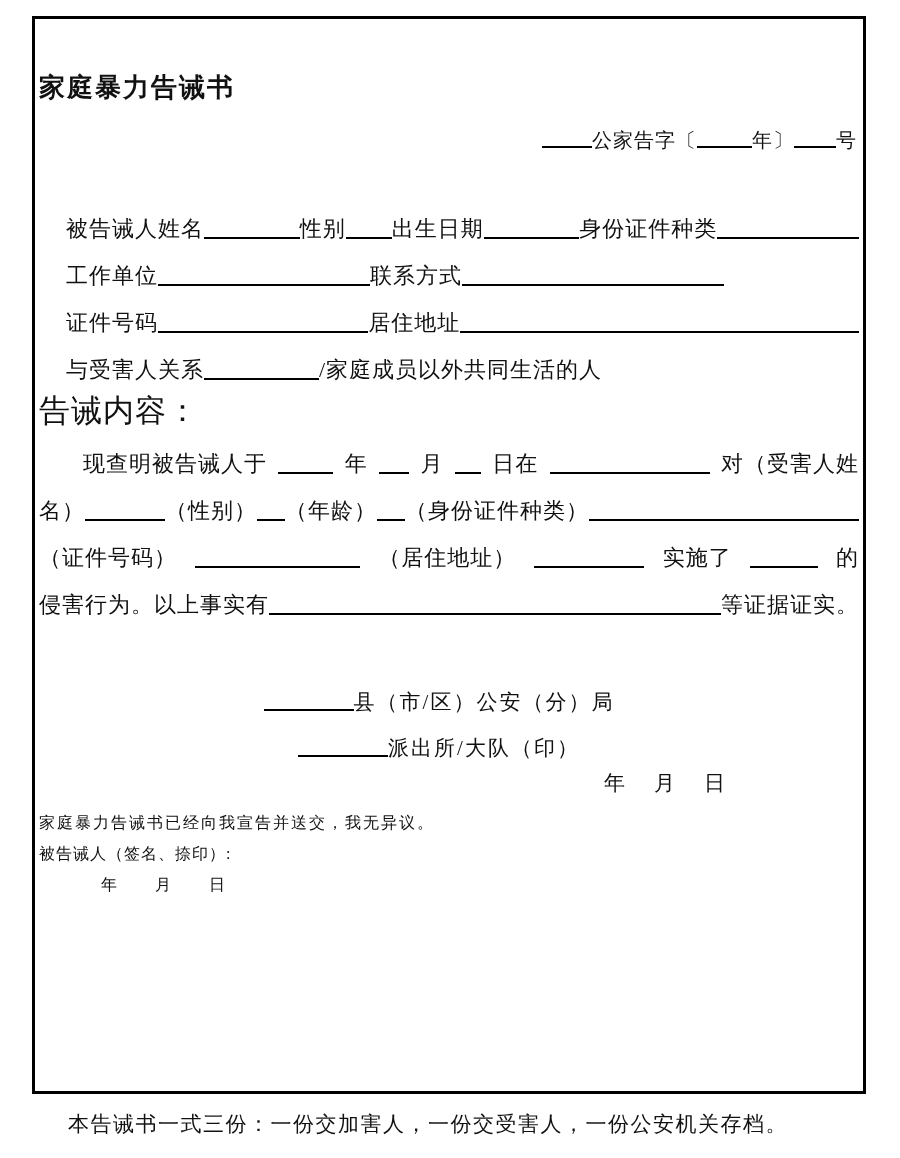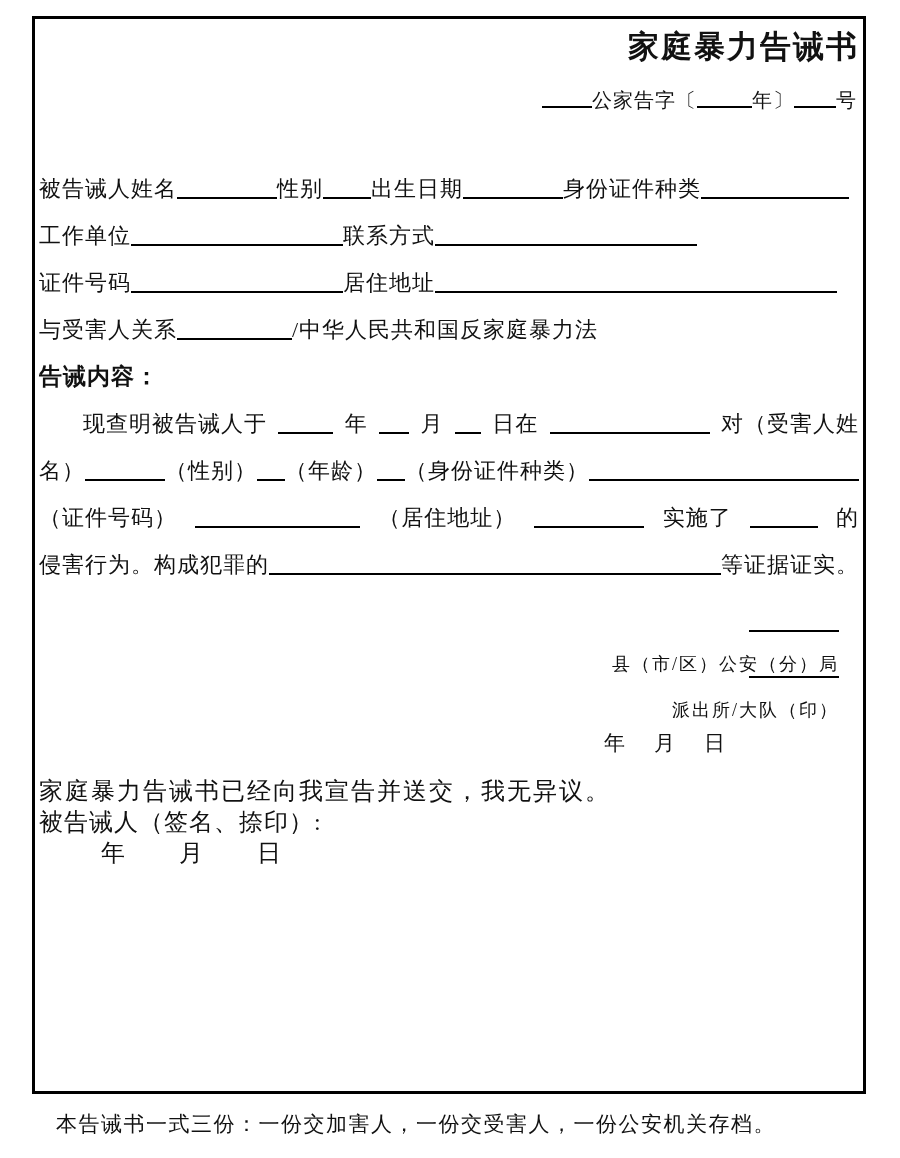--- a/index.html
+++ b/index.html
@@ -1,46 +1,46 @@
 <!DOCTYPE html>
 <html><head>
 <meta charset="utf-8">
 <style>
   html,body{margin:0;padding:0;background:#fff;}
   .page{position:relative;width:900px;height:1158px;background:#ffffff;color:#111;
         font-family:"Liberation Serif","DejaVu Serif",serif;}
   .border-box{position:absolute;left:32px;top:16px;width:834px;height:1078px;
         box-sizing:border-box;border:3px solid #000;padding:8px 4px 0 4px;overflow:hidden;}
-  .title{height:40px;line-height:40px;text-align:right;font-size:31px;font-weight:bold;
-        letter-spacing:2px;font-family:"Liberation Sans","DejaVu Sans",sans-serif;}
+  .title{height:40px;line-height:40px;text-align:left;font-size:26px;font-weight:bold;
+        letter-spacing:2px;font-family:"Liberation Sans","DejaVu Sans",sans-serif;margin-top:40px;}
   .docnum{margin-top:12px;height:34px;display:flex;justify-content:flex-end;align-items:flex-end;
         font-size:20px;letter-spacing:1px;padding-right:2px;}
   .docnum span{line-height:1.25;text-align:right;}
   .ul{display:inline-block;border-bottom:2px solid #000;margin-bottom:5px;}
-  .fields{margin-top:44px;}
+  .fields{margin-top:44px;margin-left:27px;}
   .fline,.pline,.heading{height:47px;display:flex;align-items:flex-end;font-size:22px;letter-spacing:1px;}
   .fline span,.pline span{line-height:1.3;white-space:nowrap;}
-  .heading{font-weight:bold;font-size:23px;letter-spacing:1px;
+  .heading{font-weight:normal;font-size:31px;letter-spacing:1px;
         font-family:"Liberation Sans","DejaVu Sans",sans-serif;}
   .pline.between{justify-content:space-between;}
   .pline .grow{flex:1 1 auto;}
   .indent1{padding-left:44px;}
   .jline{height:47px;line-height:47px;font-size:23px;text-align:justify;text-align-last:justify;}
   .jline.last{text-align-last:left;letter-spacing:1px;}
   .sigblock{margin-top:50px;}
-  .sigrow{height:46px;display:flex;justify-content:space-between;align-items:flex-end;
-        padding-right:20px;font-size:18px;letter-spacing:2px;flex-direction:column;}
+  .sigrow{height:46px;display:flex;justify-content:center;align-items:flex-end;
+        padding-right:20px;font-size:21px;letter-spacing:2px;}
   .sigrow span{line-height:1.3;white-space:nowrap;}
   .sigdate{height:42px;line-height:42px;text-align:right;padding-right:130px;
         font-size:21px;letter-spacing:4px;}
-  .ack{margin-top:12px;font-size:24px;}
+  .ack{margin-top:4px;font-size:16px;}
   .ack-line1{height:30px;line-height:30px;letter-spacing:2px;}
   .ack-line2{height:32px;line-height:32px;letter-spacing:1px;}
   .ack-date{height:30px;line-height:30px;padding-left:62px;letter-spacing:2px;}
-  .footer{position:absolute;left:56px;top:1110px;font-size:21px;letter-spacing:1.5px;}
+  .footer{position:absolute;left:68px;top:1110px;font-size:21px;letter-spacing:1.5px;}
 </style>
 </head>
 <body>
 
 <div class="page">
   <div class="border-box">
 
     <div class="title">家庭暴力告诫书</div>
 
     <div class="docnum">
@@ -73,21 +73,21 @@
       </div>
       <div class="fline">
         <span>证件号码</span>
         <span class="ul" style="width:212px"></span>
         <span>居住地址</span>
         <span class="ul" style="width:402px"></span>
       </div>
       <div class="fline">
         <span>与受害人关系</span>
         <span class="ul" style="width:115px"></span>
-        <span>/中华人民共和国反家庭暴力法</span>
+        <span>/家庭成员以外共同生活的人</span>
       </div>
     </div>
 
     <div class="heading">告诫内容：</div>
 
     <div>
       <div class="pline between indent1">
         <span>现查明被告诫人于</span>
         <span class="ul" style="width:55px"></span>
         <span>年</span>
@@ -111,21 +111,21 @@
       <div class="pline between">
         <span>（证件号码）</span>
         <span class="ul" style="width:165px"></span>
         <span>（居住地址）</span>
         <span class="ul" style="width:110px"></span>
         <span>实施了</span>
         <span class="ul" style="width:68px"></span>
         <span>的</span>
       </div>
       <div class="pline">
-        <span>侵害行为。构成犯罪的</span>
+        <span>侵害行为。以上事实有</span>
         <span class="ul grow"></span>
         <span>等证据证实。</span>
       </div>
     </div>
 
 
     <div class="sigblock">
       <div class="sigrow">
         <span class="ul" style="width:90px"></span>
         <span>县（市/区）公安（分）局</span>

